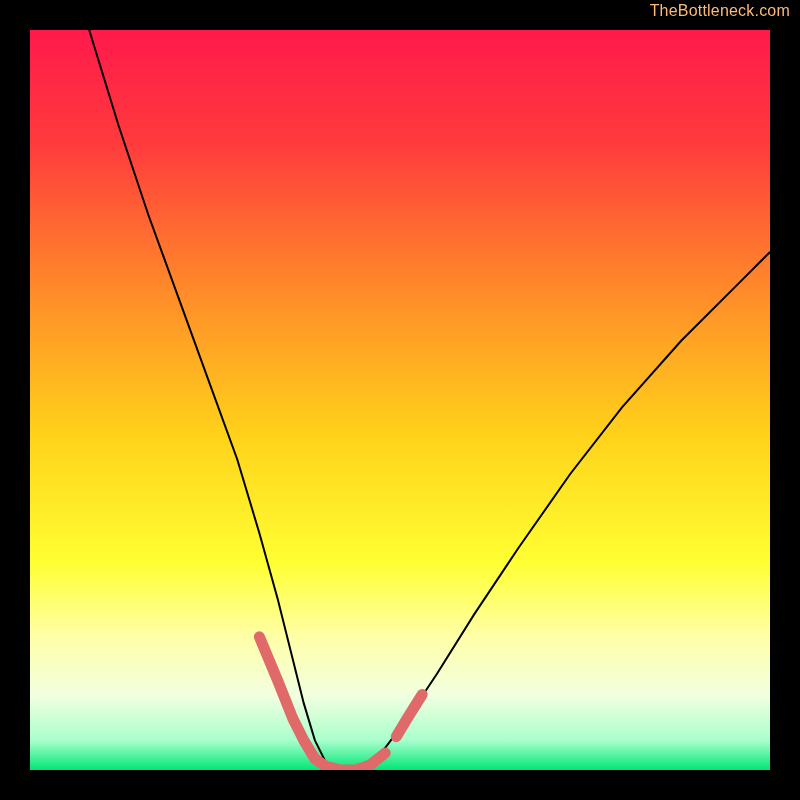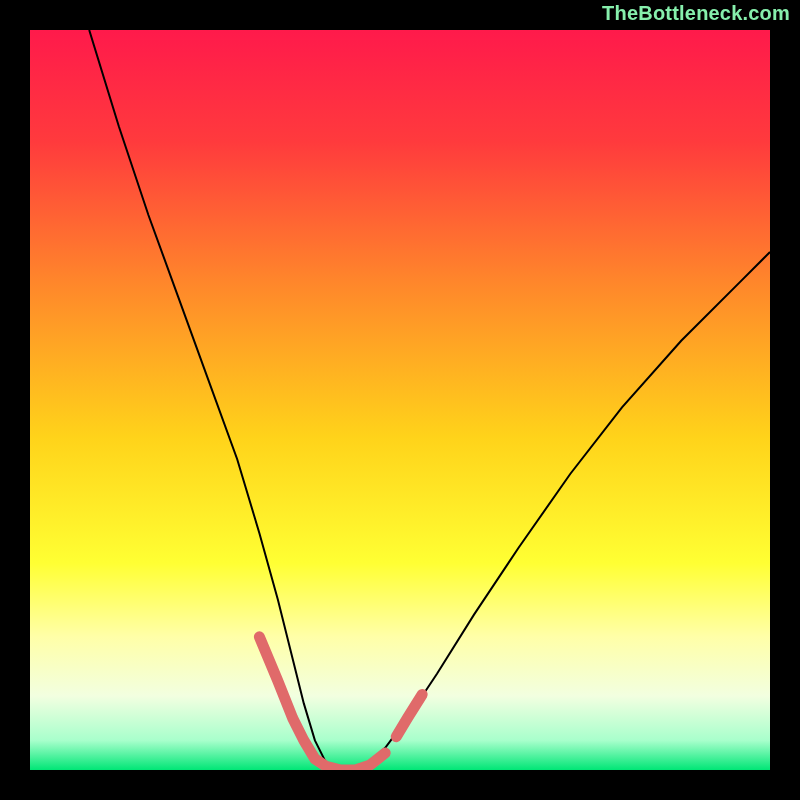--- a/index.html
+++ b/index.html
@@ -26,23 +26,23 @@
     height: 740px;
   }
   .plot svg {
     display: block;
   }
   .watermark {
     position: absolute;
     top: 2px;
     right: 10px;
     font-family: Arial, Helvetica, sans-serif;
-    font-size: 20px;
-    color: #86efac;
-    font-weight: 700;
+    font-size: 16px;
+    color: #fdba74;
+    font-weight: 400;
     letter-spacing: 0.2px;
   }
 </style>
 </head>
 <body>
 
 <div class="frame">
 
   <div class="plot">
     <svg id="plot-svg" width="740" height="740" viewBox="0 0 740 740">

